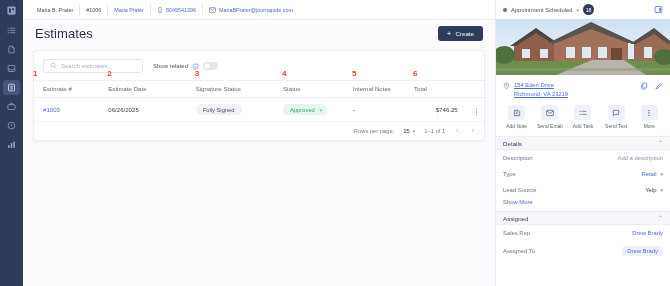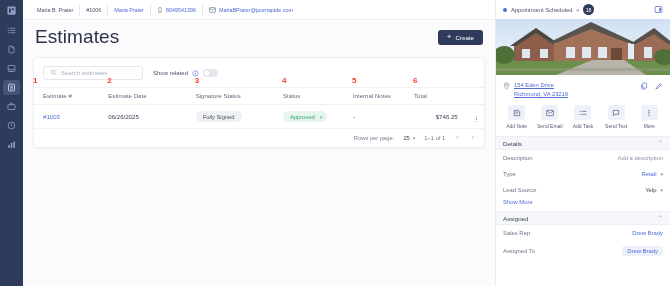--- a/index.html
+++ b/index.html
@@ -45,21 +45,21 @@
     border-right: 1px solid #e6e8ef; white-space: nowrap;
   }
   .tb-seg:last-child { border-right: none; }
   .tb-link { color: #4f6bd6; }
   .tb-ico { display: flex; align-items: center; color: #6b7punct; }
   .tb-ico svg { display: block; }
 
   .content { flex: 1; padding: 6px 10px 0 10px; position: relative; }
 
   .page-head { display: flex; align-items: center; justify-content: space-between; margin-bottom: 9px; padding: 0 2px; }
-  .page-title { font-size: 19px; font-weight: 400; color: #2b3347; letter-spacing: .1px; }
+  .page-title { font-size: 13px; font-weight: 400; color: #2b3347; letter-spacing: .1px; }
   .create-btn {
     background: #2e3b5b; color: #fff; font-size: 6.2px;
     border-radius: 3px; height: 15px; padding: 0 9px;
     display: flex; align-items: center; gap: 4px; cursor: pointer;
   }
   .create-plus { font-size: 8px; line-height: 1; }
 
   .card {
     background: #ffffff; border: 1px solid #ebedf2; border-radius: 4px;
     box-shadow: 0 1px 2px rgba(20,30,60,.04);

